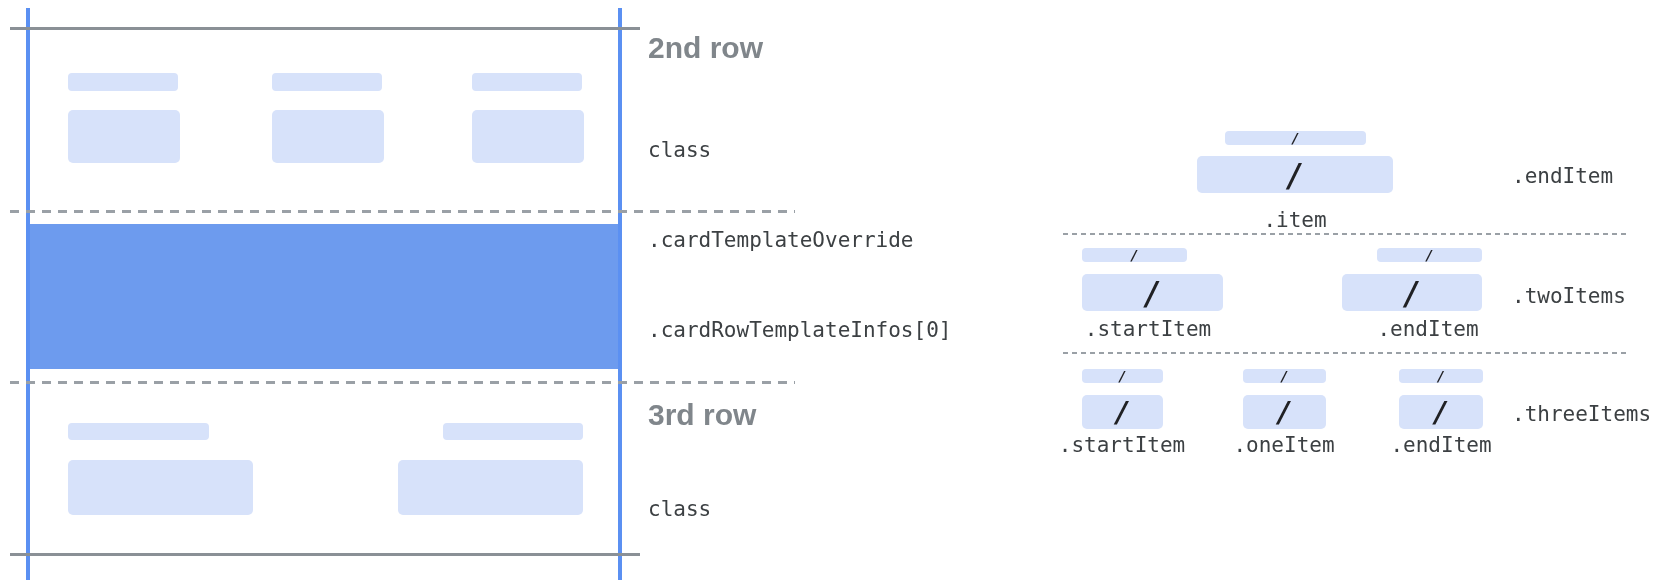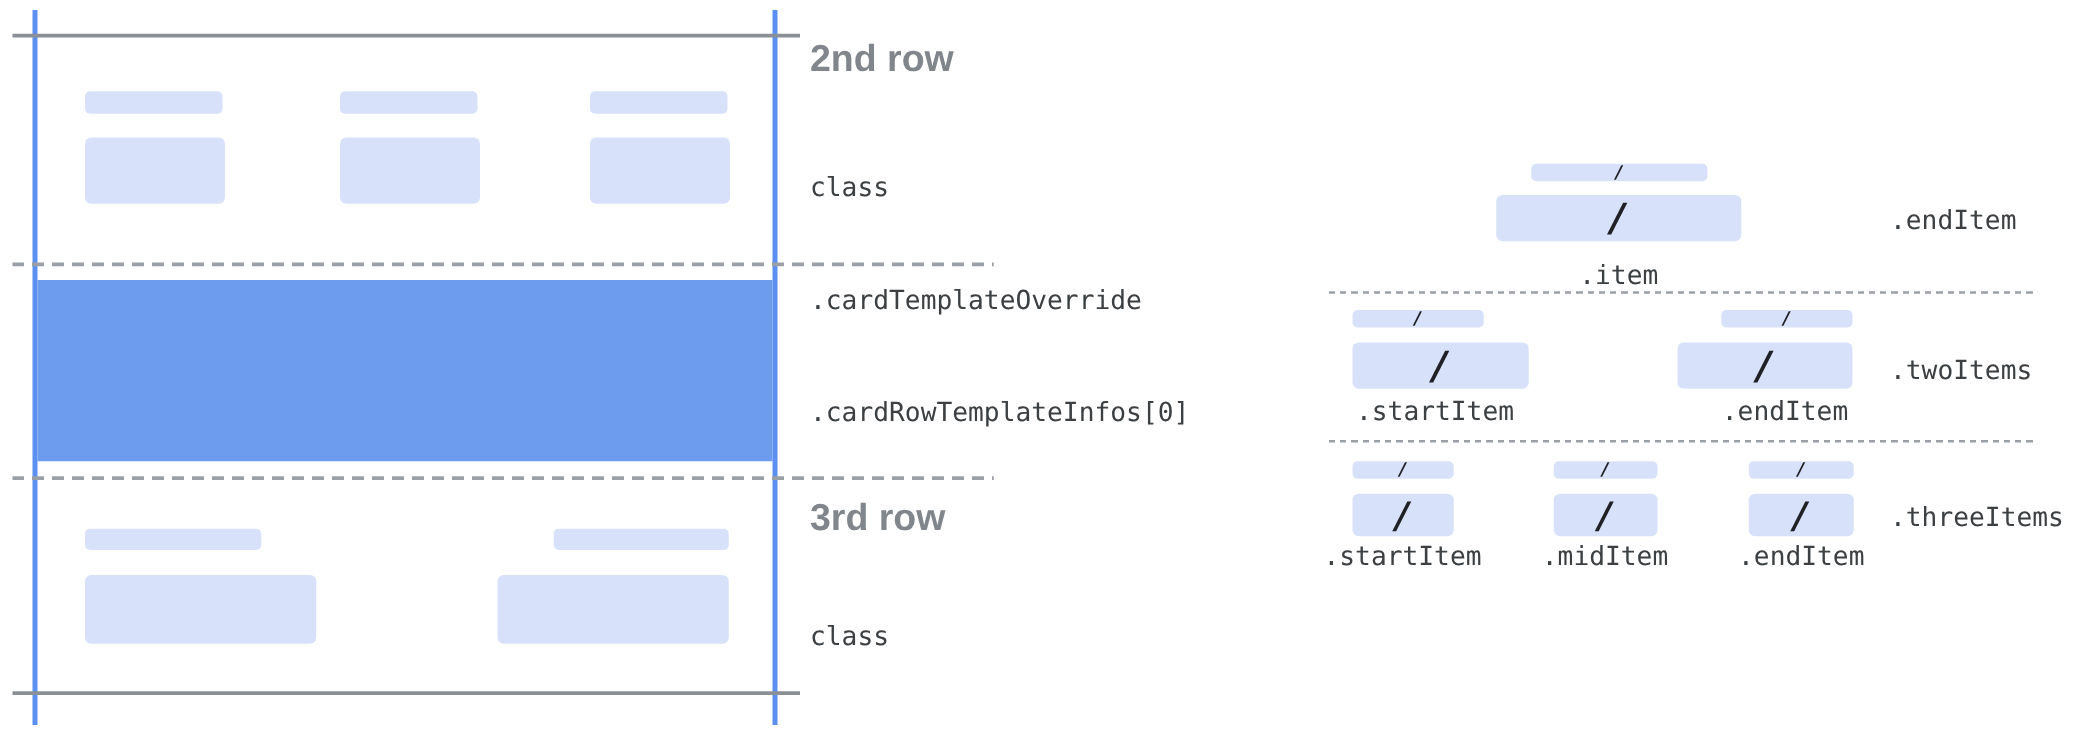--- a/index.html
+++ b/index.html
@@ -93,17 +93,17 @@
 
   <div class="abs dashline2" style="left:1063px;top:352px;width:567px"></div>
 
   <div class="abs ph sm slashbar slash-sm" style="left:1082px;top:369px;width:81px;height:14px">/</div>
   <div class="abs ph slashbar slash-lg" style="left:1082px;top:395px;width:81px;height:34px;font-size:29px">/</div>
   <div class="abs ph sm slashbar slash-sm" style="left:1243px;top:369px;width:83px;height:14px">/</div>
   <div class="abs ph slashbar slash-lg" style="left:1243px;top:395px;width:83px;height:34px;font-size:29px">/</div>
   <div class="abs ph sm slashbar slash-sm" style="left:1399px;top:369px;width:84px;height:14px">/</div>
   <div class="abs ph slashbar slash-lg" style="left:1399px;top:395px;width:84px;height:34px;font-size:29px">/</div>
   <div class="abs label centered" style="left:1122px;top:434px">.startItem</div>
-  <div class="abs label centered" style="left:1284px;top:434px">.midItem</div>
+  <div class="abs label centered" style="left:1284px;top:434px">.oneItem</div>
   <div class="abs label centered" style="left:1441px;top:434px">.endItem</div>
   <div class="abs label" style="left:1512px;top:403px">.threeItems</div>
 
 </div>
 
 </body></html>

